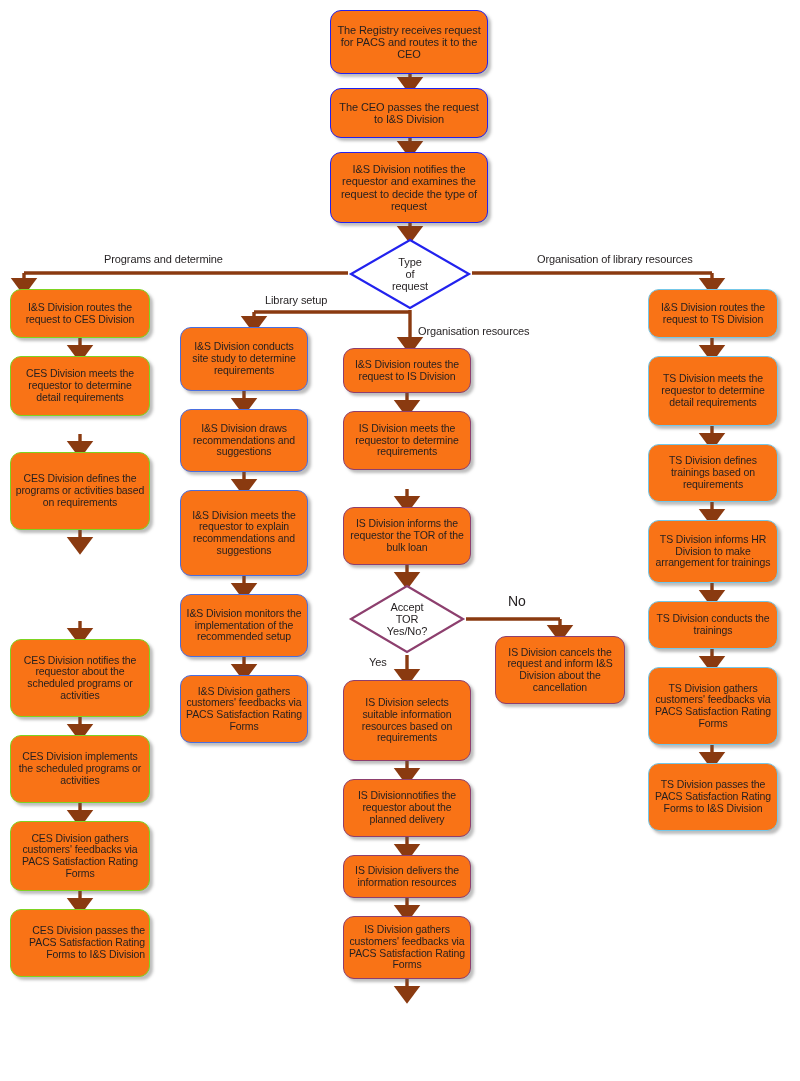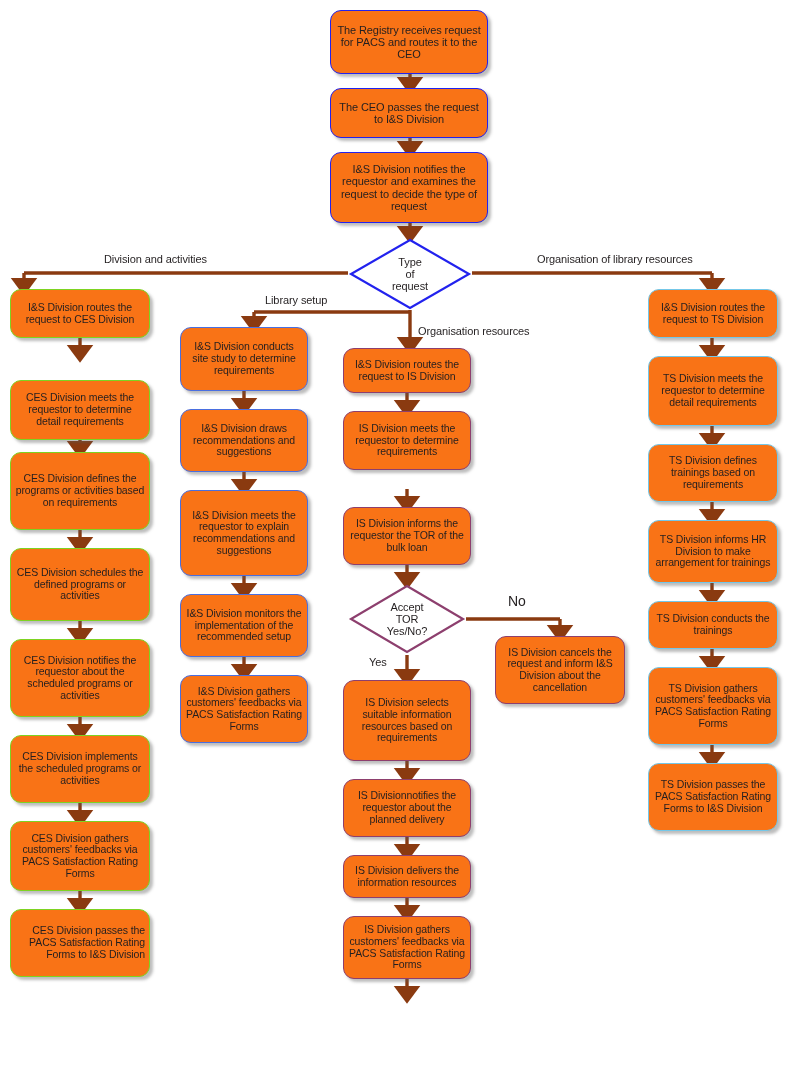--- a/index.html
+++ b/index.html
@@ -170,36 +170,33 @@
 
   <div class="diamond" style="left:348px; top:237px; width:124px; height:74px;">
     <svg class="dshape" viewBox="0 0 124 74" preserveAspectRatio="none">
       <polygon points="62,3 121,37 62,71 3,37" fill="#ffffff" stroke="#2222ee" stroke-width="2.2"></polygon>
     </svg>
     <span class="dtxt" style="font-size:11px; white-space:pre-line;">Type
 of
 request</span>
   </div>
 
-  <span class="elabel" style="left:104px; top:254px; font-size:11px;">Division and activities</span>
+  <span class="elabel" style="left:104px; top:254px; font-size:11px;">Programs and determine</span>
   <span class="elabel" style="left:265px; top:295px; font-size:11px;">Library setup</span>
   <span class="elabel" style="left:418px; top:326px; font-size:11px;">Organisation resources</span>
   <span class="elabel" style="left:537px; top:254px; font-size:11px;">Organisation of library resources</span>
 
   <div class="node c-green" style="left:10px; top:289px; width:140px; height:49px; font-size:10.5px;">
     <span class="txt">I&amp;S Division routes the request to CES Division</span>
   </div>
-  <div class="node c-green" style="left:10px; top:356px; width:140px; height:60px; font-size:10.5px;margin-top:24px;">
+  <div class="node c-green" style="left:10px; top:356px; width:140px; height:60px; font-size:10.5px;">
     <span class="txt">CES Division meets the requestor to determine detail requirements</span>
   </div>
   <div class="node c-green" style="left:10px; top:452px; width:140px; height:78px; font-size:10.5px;">
     <span class="txt">CES Division defines the programs or activities based on requirements</span>
-  </div>
-  <div class="node c-green" style="left:10px; top:548px; width:140px; height:73px; font-size:10.5px;">
-    <span class="txt">CES Division schedules the defined programs or activities</span>
   </div>
   <div class="node c-green" style="left:10px; top:639px; width:140px; height:78px; font-size:10.5px;">
     <span class="txt">CES Division notifies the requestor about the scheduled programs or activities</span>
   </div>
   <div class="node c-green" style="left:10px; top:735px; width:140px; height:68px; font-size:10.5px;">
     <span class="txt">CES Division implements the scheduled programs or activities</span>
   </div>
   <div class="node c-green" style="left:10px; top:821px; width:140px; height:70px; font-size:10.5px;">
     <span class="txt">CES Division gathers customers' feedbacks via PACS Satisfaction Rating Forms</span>
   </div>

